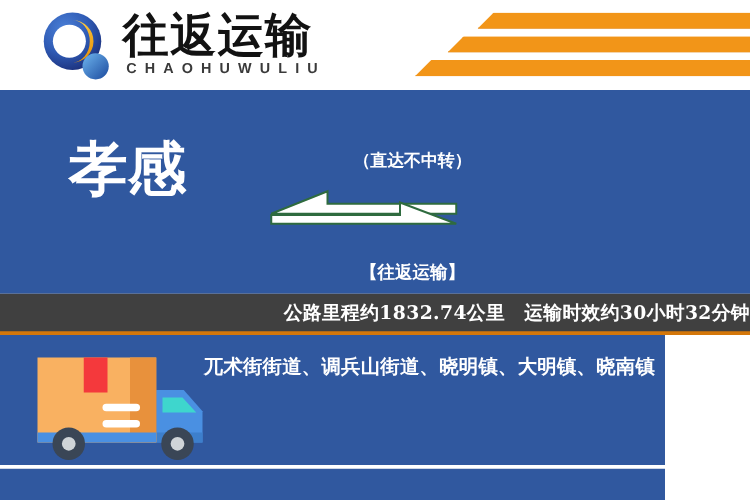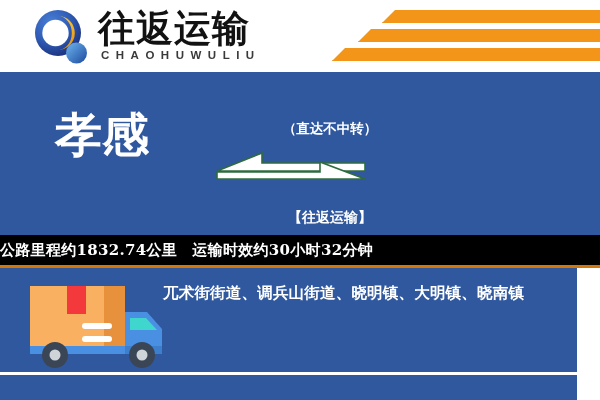--- a/index.html
+++ b/index.html
@@ -124,40 +124,40 @@
     width: 152px;
     height: 45px;
   }
 
   
   .info-bar {
     position: absolute;
     left: 0; top: 235px;
     width: 600px;
     height: 30px;
-    background: #000000;
+    background: #404040;
     border-bottom: 3px solid #d4770a;
     display: flex;
     align-items: center;
-    justify-content: flex-start;
+    justify-content: flex-end;
   }
   .info-bar-text {
     font-family: "DejaVu Serif", "Liberation Serif", serif;
     font-weight: bold;
     font-size: 15px;
     color: #ffffff;
     white-space: nowrap;
     letter-spacing: 0.3px;
   }
 
   
   .areas-panel {
     position: absolute;
     left: 0; top: 268px;
-    width: 577px;
+    width: 532px;
     height: 132px;
     background: #30589f;
   }
 
   .areas-text {
     position: absolute;
     left: 163px;
     top: 14px;
     width: 425px;
     font-family: "DejaVu Serif", "Liberation Serif", serif;

